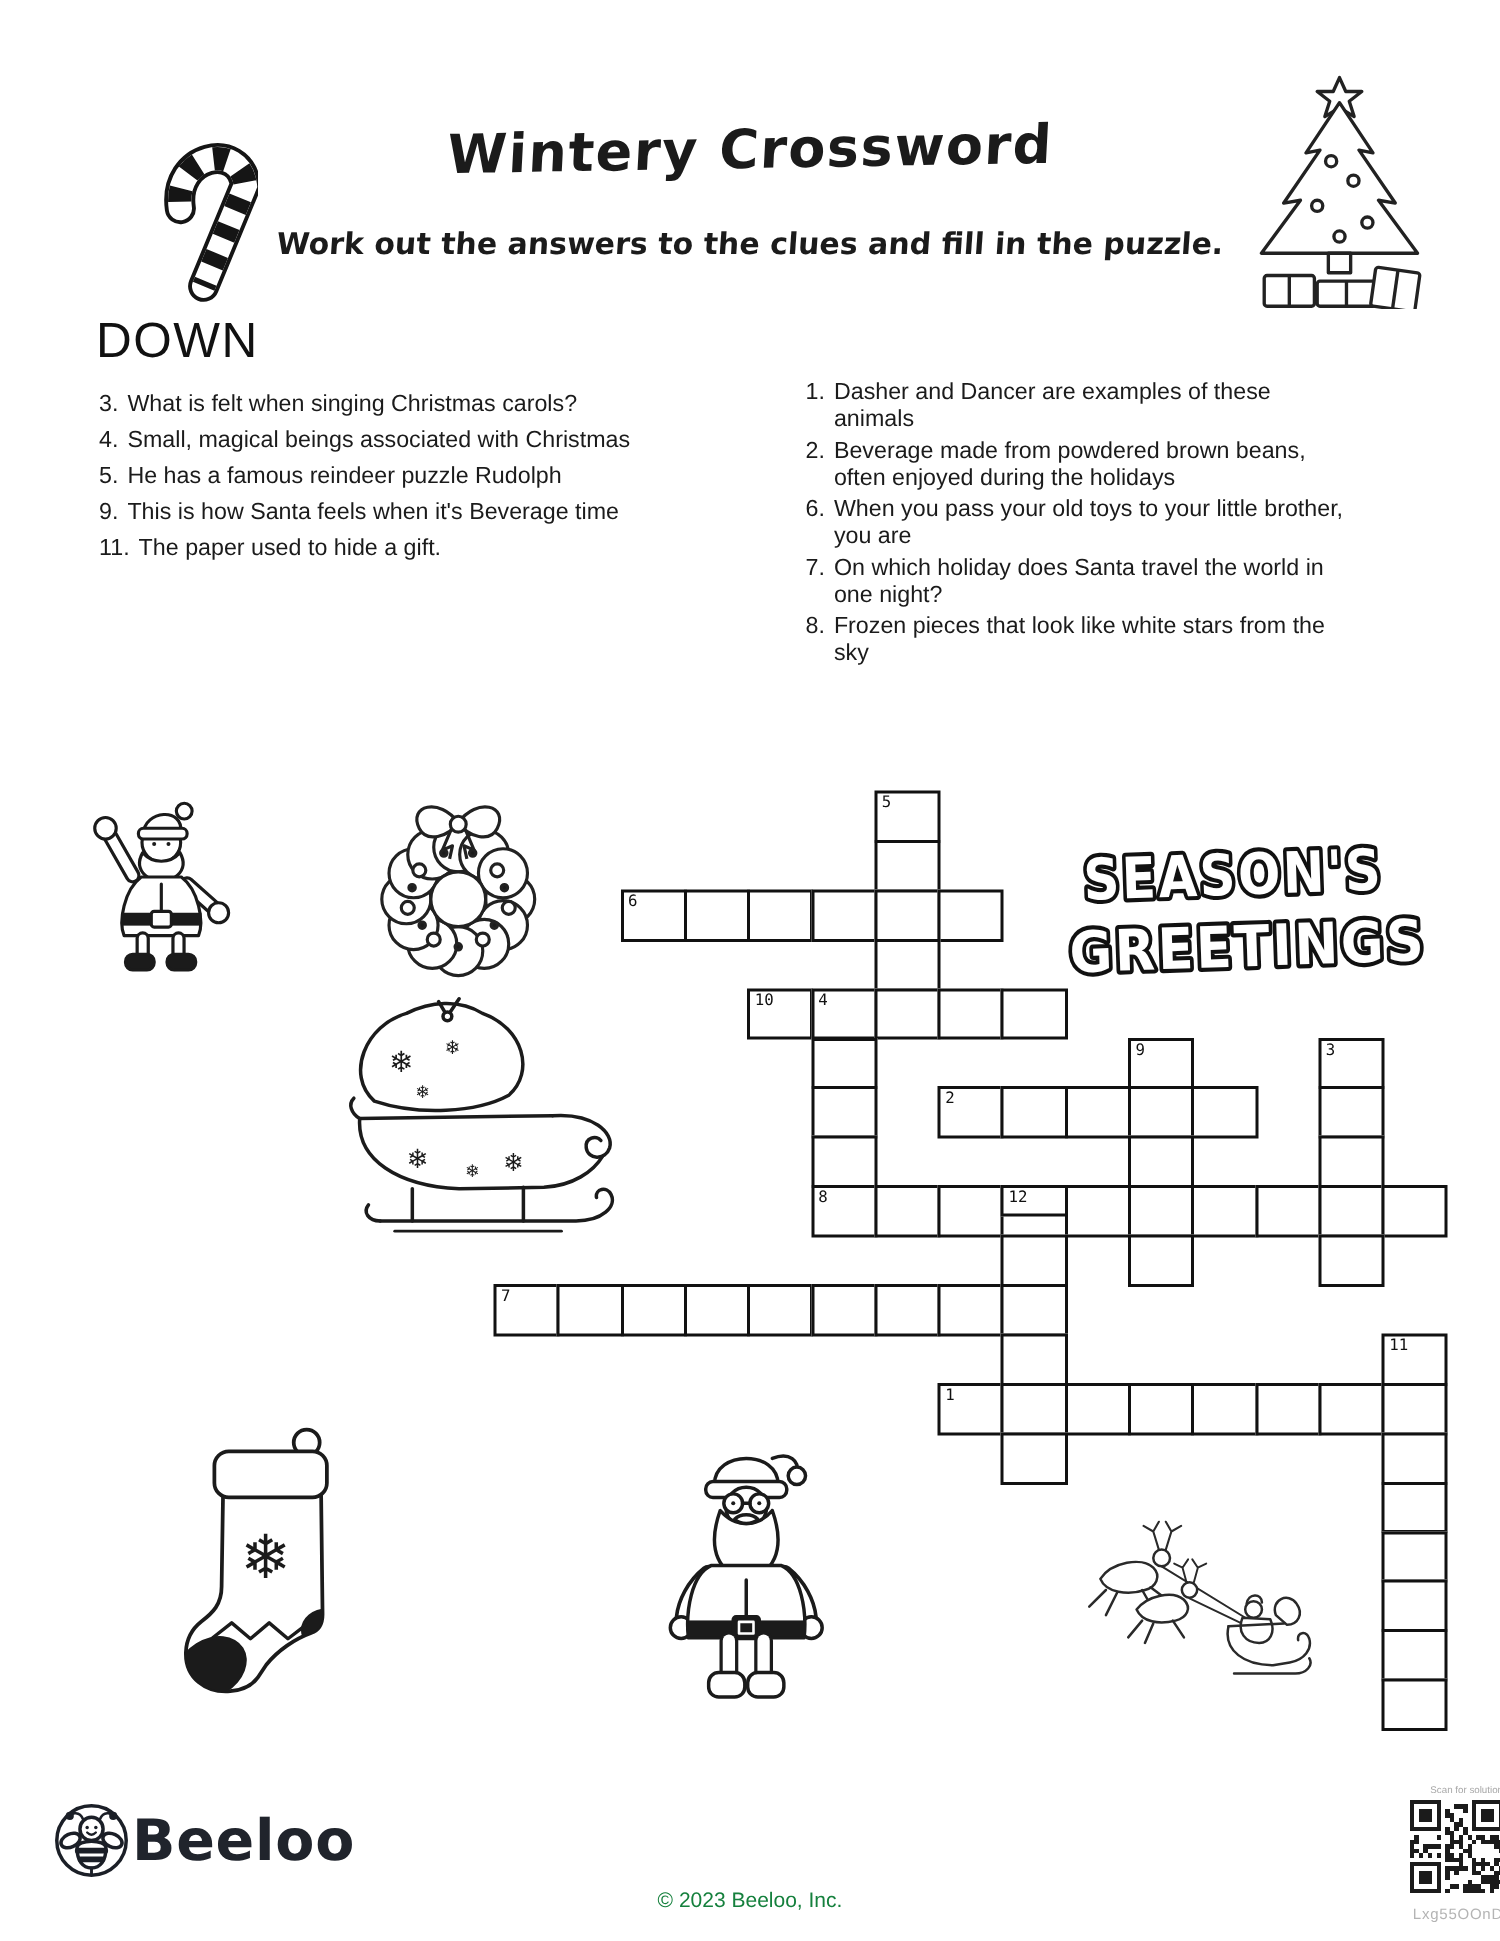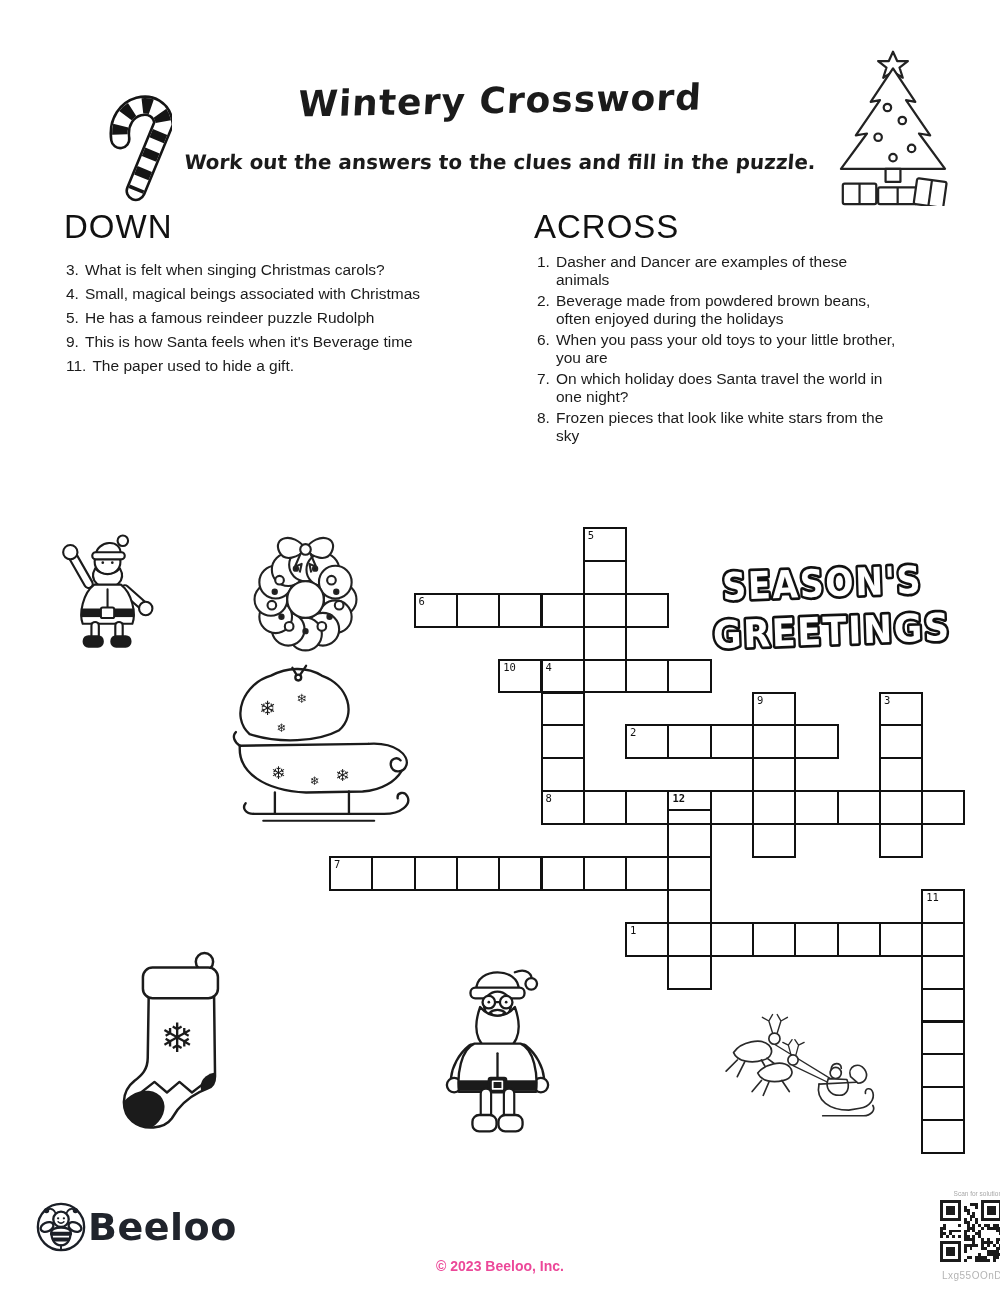--- a/index.html
+++ b/index.html
@@ -26,21 +26,21 @@
   .clue-text{flex:1 1 auto;}
 
   
   .cw-cell{position:absolute;box-sizing:border-box;border:2px solid #111;background:#fff;}
   .cw-num{position:absolute;left:3px;top:1px;font-family:"DejaVu Sans Mono",monospace;
           font-size:10.5px;color:#111;line-height:11px;}
 
   
   #brand{left:34px;top:1200px;display:flex;align-items:center;}
   #brand-name{font-family:"DejaVu Sans",sans-serif;font-weight:bold;font-size:38px;color:#20242c;letter-spacing:.5px;}
-  #copyright{left:0;top:1258px;width:1000px;text-align:center;font-size:14px;color:#ec4899;font-weight:bold;}
+  #copyright{left:0;top:1258px;width:1000px;text-align:center;font-size:14px;color:#15803d;}
   #qr-block{left:905px;top:1190px;width:80px;text-align:right;padding-left:17px;}
   #qr-caption{font-size:6.5px;color:#a8a8a8;margin:0 0 3px 2px;}
   #qr-code-text{font-size:10px;color:#b4b4b4;margin:4px 0 0 2px;letter-spacing:.5px;}
 
   svg text.flake{font-family:"DejaVu Sans",sans-serif;}
 </style>
 </head>
 <body>
 
 <div id="page">
@@ -69,21 +69,20 @@
       <rect x="64" y="150" width="42" height="18" rx="2"></rect>
       <line x1="85" y1="150" x2="85" y2="168"></line>
       <g transform="rotate(8 120 156)">
           <rect x="104" y="142" width="32" height="28" rx="2"></rect>
           <line x1="120" y1="142" x2="120" y2="170"></line>
         </g>
     </g>
   </svg>
 
   <div class="abs clue-head" id="down-head">DOWN</div>
-  <div class="abs clue-head" id="across-head">ACROSS</div>
 
   <div class="abs clue-list" id="down-list">
       <div class="clue-item">
         <span class="clue-num">3.</span>
         <span class="clue-text">What is felt when singing Christmas carols?</span>
       </div>
       <div class="clue-item">
         <span class="clue-num">4.</span>
         <span class="clue-text">Small, magical beings associated with Christmas</span>
       </div>
@@ -257,21 +256,21 @@
       <div class="cw-cell" style="left: 794.3px; top: 724.4px; width: 44.3px; height: 34.9px;"></div>
       <div class="cw-cell" style="left: 878.9px; top: 724.4px; width: 44.3px; height: 34.9px;"></div>
       <div class="cw-cell" style="left: 540.5px; top: 757.3px; width: 44.3px; height: 34.9px;"></div>
       <div class="cw-cell" style="left: 752px; top: 757.3px; width: 44.3px; height: 34.9px;"></div>
       <div class="cw-cell" style="left: 878.9px; top: 757.3px; width: 44.3px; height: 34.9px;"></div>
       <div class="cw-cell" style="left: 540.5px; top: 790.2px; width: 44.3px; height: 34.9px;">
         <span class="cw-num">8</span>
       </div>
       <div class="cw-cell" style="left: 582.8px; top: 790.2px; width: 44.3px; height: 34.9px;"></div>
       <div class="cw-cell" style="left: 625.1px; top: 790.2px; width: 44.3px; height: 34.9px;"></div>
-      <div class="cw-cell" style="left: 667.4px; top: 790.2px; width: 44.3px; height: 21px; font-weight: bold;">
+      <div class="cw-cell" style="left: 667.4px; top: 790.2px; width: 44.3px; height: 21px;">
         <span class="cw-num">12</span>
       </div>
       <div class="cw-cell" style="left: 709.7px; top: 790.2px; width: 44.3px; height: 34.9px;"></div>
       <div class="cw-cell" style="left: 752px; top: 790.2px; width: 44.3px; height: 34.9px;"></div>
       <div class="cw-cell" style="left: 794.3px; top: 790.2px; width: 44.3px; height: 34.9px;"></div>
       <div class="cw-cell" style="left: 836.6px; top: 790.2px; width: 44.3px; height: 34.9px;"></div>
       <div class="cw-cell" style="left: 878.9px; top: 790.2px; width: 44.3px; height: 34.9px;"></div>
       <div class="cw-cell" style="left: 921.2px; top: 790.2px; width: 44.3px; height: 34.9px;"></div>
       <div class="cw-cell" style="left: 667.4px; top: 823.1px; width: 44.3px; height: 34.9px;"></div>
       <div class="cw-cell" style="left: 752px; top: 823.1px; width: 44.3px; height: 34.9px;"></div>

